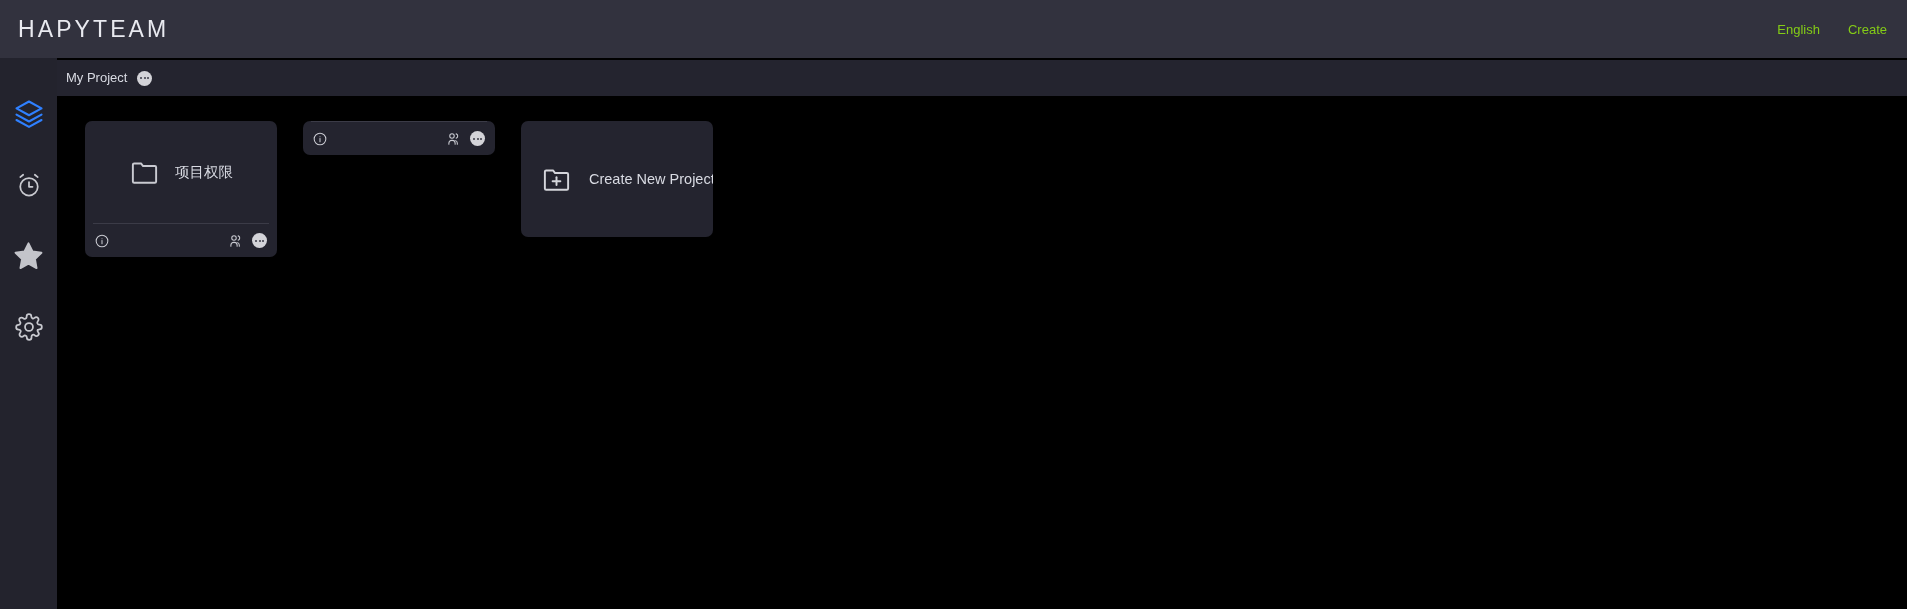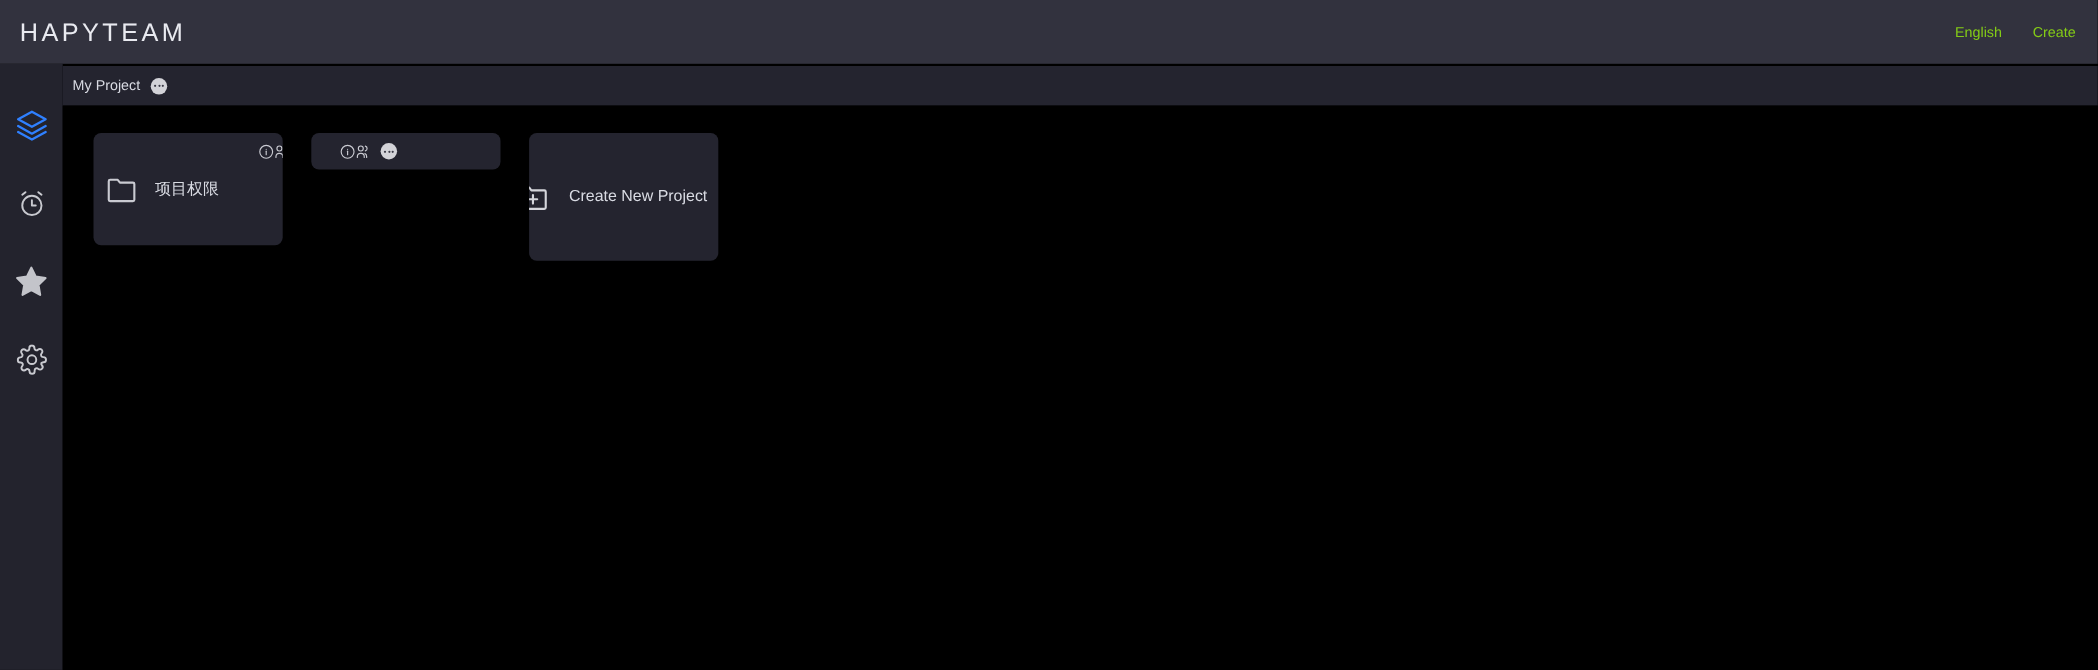--- a/index.html
+++ b/index.html
@@ -128,25 +128,25 @@
     padding: 25px 0 0 28px;
   }
 
   .cards-row {
     display: flex;
     align-items: flex-start;
     gap: 26px;
   }
 
   .card {
-    width: 172px;
+    width: 192px;
     background: #24242f;
     border-radius: 7px;
     display: flex;
-    flex-direction: row;
+    flex-direction: column;
     cursor: pointer;
     overflow: hidden;
   }
 
   .card-body {
     height: 102px;
     display: flex;
     align-items: center;
     justify-content: center;
     gap: 15px;

